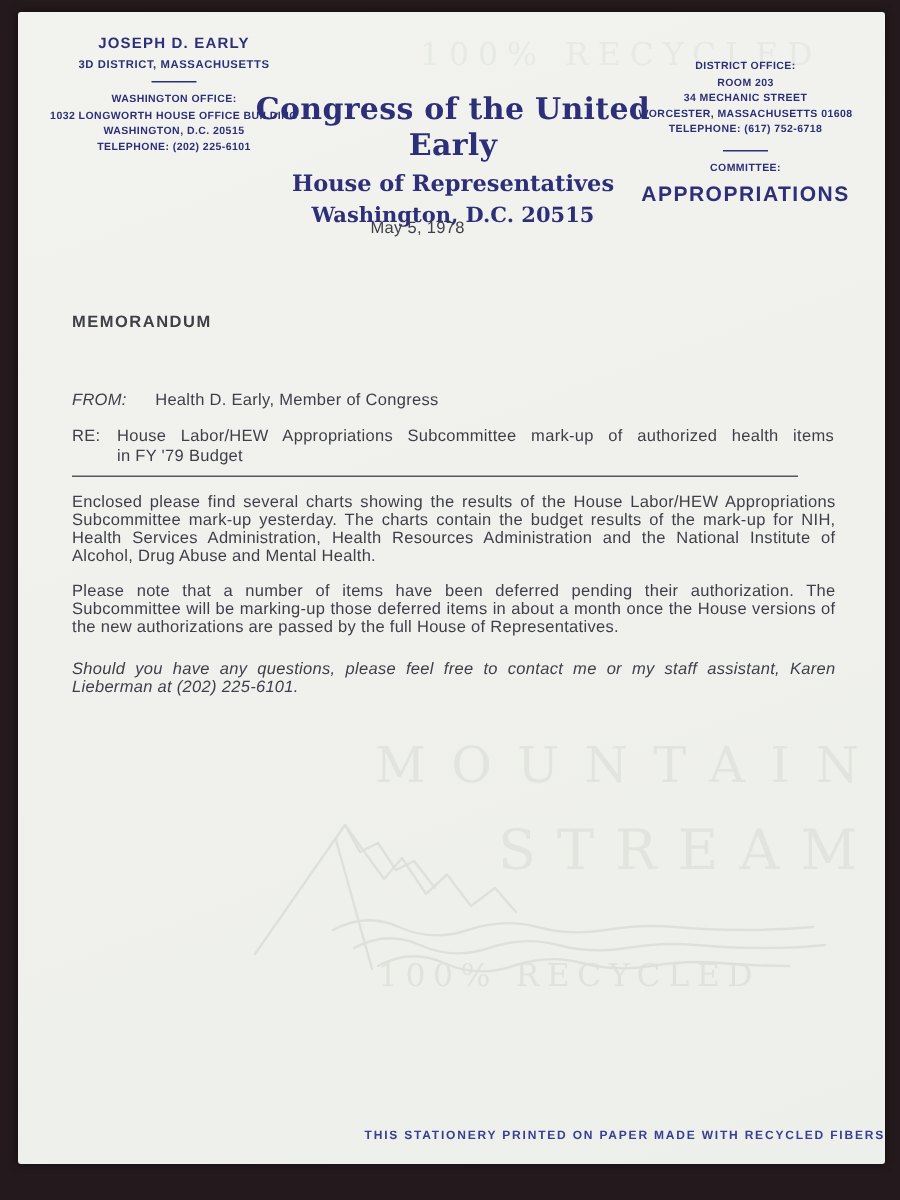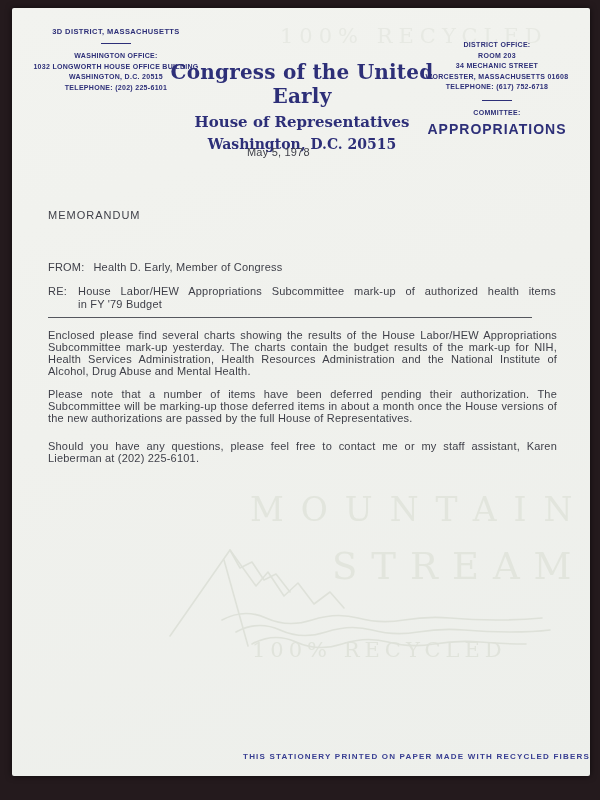--- a/index.html
+++ b/index.html
@@ -38,42 +38,42 @@
   .lh-center {
     left: 140px; top: 52px; width: 300px;
     font-family: "DejaVu Serif", serif; font-weight: bold; color: #2d2f78;
   }
   .lh-congress { font-size: 20px; letter-spacing: 0.2px; }
   .lh-house    { font-size: 15px; margin-top: 5px; }
   .lh-city     { font-size: 14px; margin-top: 5px; }
   
   .typed { font-family: "Liberation Sans", sans-serif; color: #3e3f48; font-size: 11px; letter-spacing: 0.2px; }
   .date-line { position: absolute; left: 235px; top: 138px; }
-  .memo-heading { position: absolute; left: 36px; top: 201px; letter-spacing: 1px; }
+  .memo-heading { position: absolute; left: 36px; top: 201px; letter-spacing: 1px; font-weight: bold; }
   .memo-row { position: absolute; left: 36px; }
   .row-to   { top: 227px; }
   .row-from { top: 253px; }
   .row-re   { top: 277px; width: 510px; }
   .memo-label { display: inline-block; vertical-align: top; }
   .re-label { width: 30px; }
   .to-label { margin-right: 9px; }
-  .from-label { margin-right: 9px; }
+  .from-label { margin-right: 19px; font-style: italic; }
   .re-text { display: inline-block; width: 478px; vertical-align: top; line-height: 13px; }
   .re-line1 { text-align: justify; text-align-last: justify; }
   .separator {
     position: absolute; left: 36px; top: 309px;
     width: 484px; height: 1px; background: #55575e;
   }
   .para {
     position: absolute; left: 36px; width: 509px;
     line-height: 12px; text-align: justify;
   }
   .para-1 { top: 321px; }
   .para-2 { top: 380px; }
-  .para-3 { top: 432px; }
+  .para-3 { top: 432px; font-style: italic; }
   
   .footer-line {
     position: absolute; left: 0; top: 744px; width: 100%;
     text-align: right; color: #383e92;
     font-size: 8px; font-weight: bold; letter-spacing: 1.2px;
   }
 </style>
 </head>
 <body>
 
@@ -88,20 +88,21 @@
       <polyline points="18,108 78,22 104,58 116,44 132,68 146,55 162,76 178,64 192,80"></polyline>
       <polyline points="78,22 88,40 100,34 112,52 124,46 138,64"></polyline>
       <polyline points="72,32 96,118"></polyline>
       <path d="M70,92 q22,-12 44,-2 t46,2 t46,-2 t46,2 t46,-2 t46,2 t46,-2"></path>
       <path d="M84,104 q22,-12 44,-2 t46,2 t46,-2 t46,2 t46,-2 t46,2 t40,-2"></path>
       <path d="M100,116 q22,-12 44,-2 t46,2 t46,-2 t46,2 t46,-2 t46,2"></path>
     </g>
   </svg>
 
   <div class="lh lh-left">
+    <div class="lh-name">JOSEPH D. EARLY</div>
     <div class="lh-district">3D DISTRICT, MASSACHUSETTS</div>
     <div class="lh-rule"></div>
     <div class="lh-small">WASHINGTON OFFICE:</div>
     <div class="lh-small">1032 LONGWORTH HOUSE OFFICE BUILDING</div>
     <div class="lh-small">WASHINGTON, D.C.  20515</div>
     <div class="lh-small">TELEPHONE: (202) 225-6101</div>
   </div>
 
   <div class="lh lh-center">
     <div class="lh-congress">Congress of the United Early</div>

